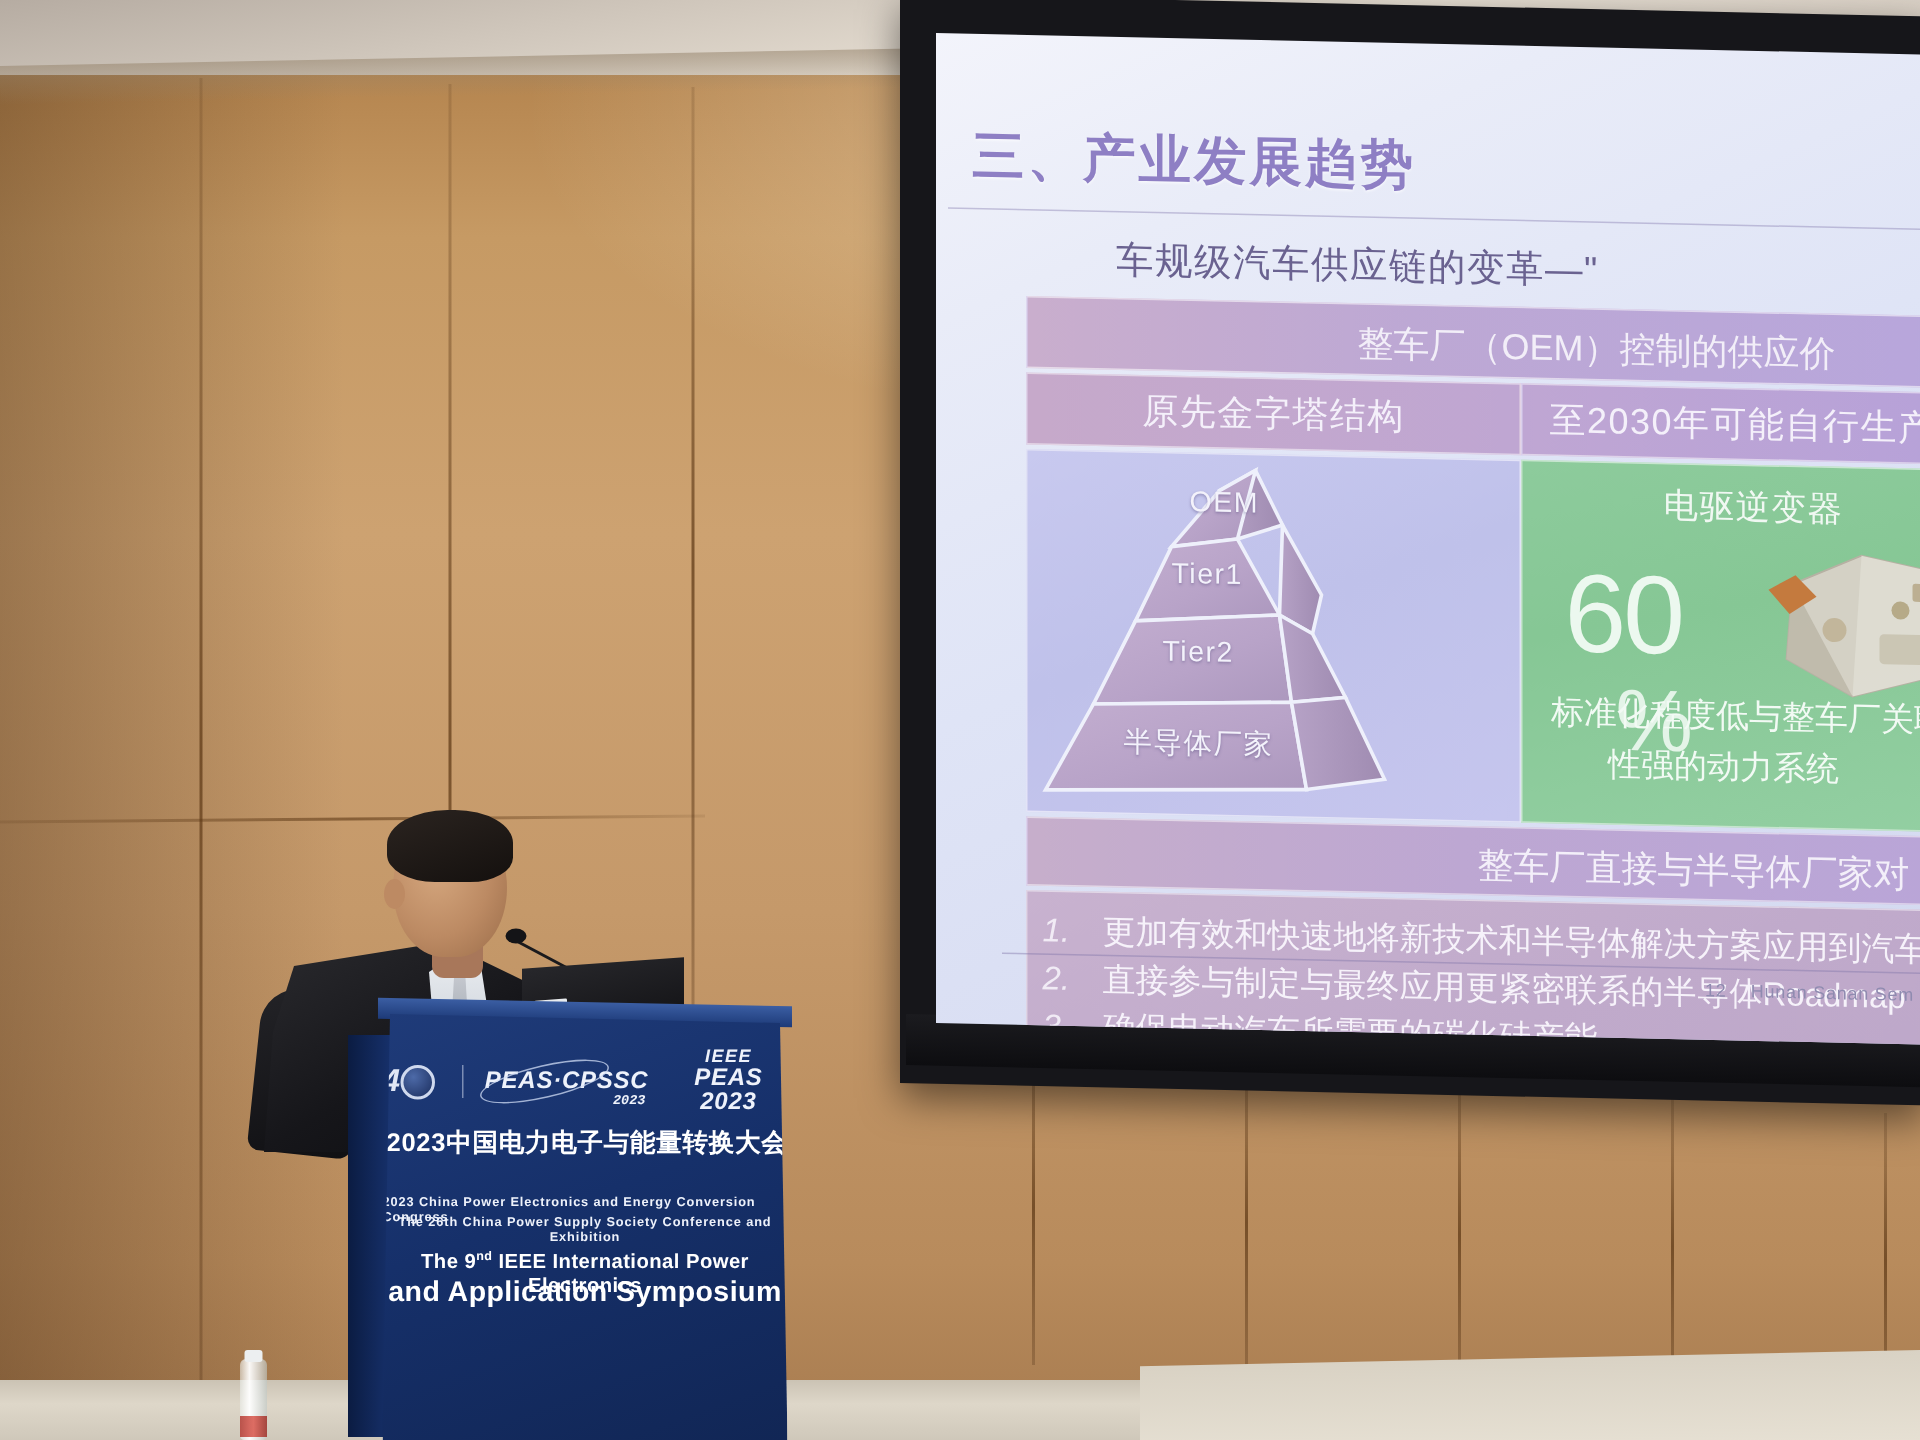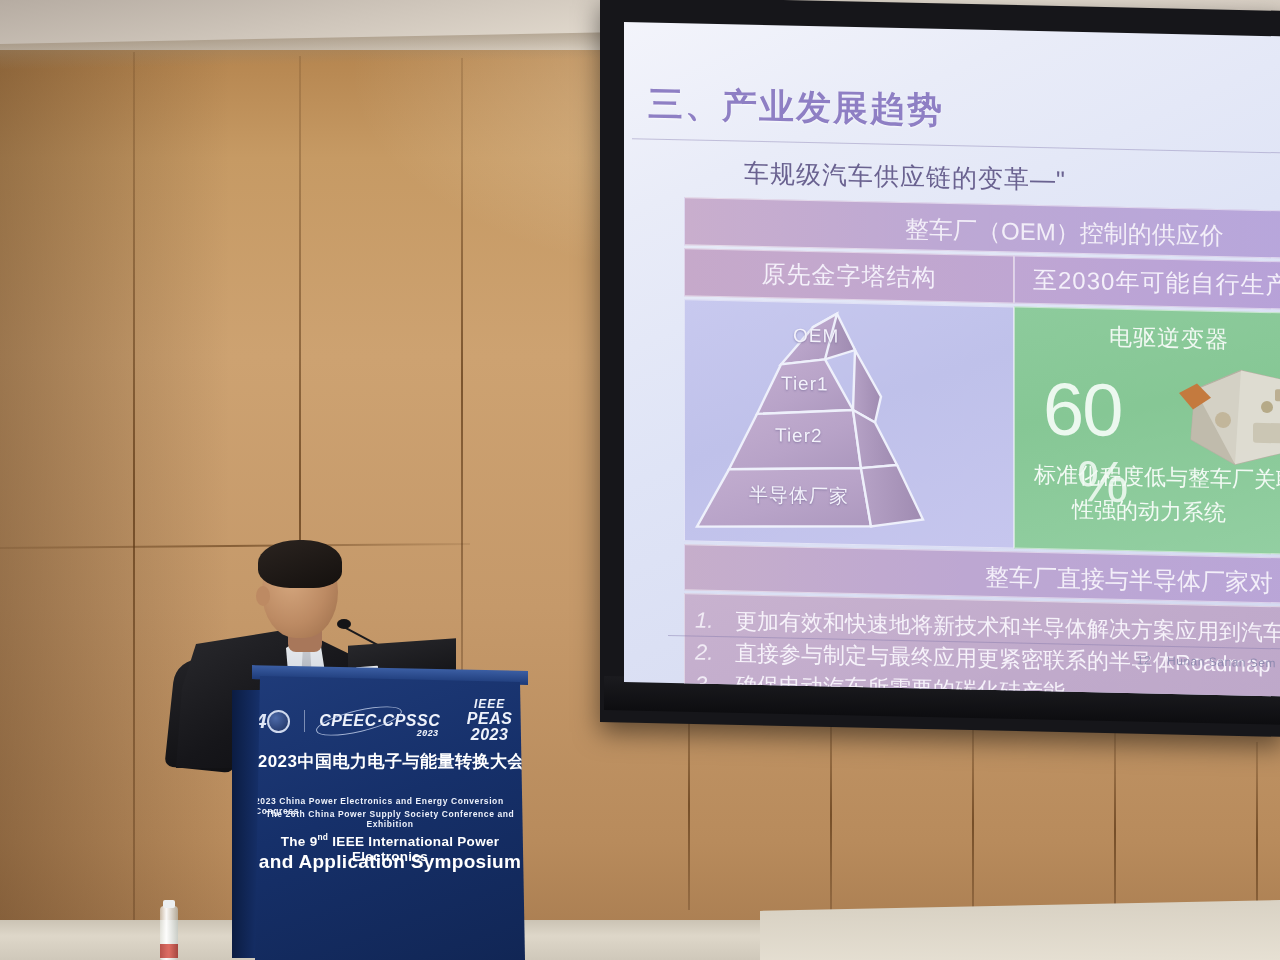--- a/index.html
+++ b/index.html
@@ -304,21 +304,21 @@
   <div class="podium-top"></div>
   <div class="podium">
 
     <div class="logos">
       <div class="logo40">
         4<span class="globe"></span>
       </div>
       <div class="logo-div"></div>
       <div class="logo-c">
         <span class="orb"></span>
-        <span>CPEEC·CPSSC</span>
+        <span>PEAS·CPSSC</span>
         <span class="yr">2023</span>
       </div>
       <div class="logo-p">
         <div class="ieee">IEEE</div>
         <div class="peas">PEAS 2023</div>
       </div>
     </div>
 
     <div class="p-cn1">2023中国电力电子与能量转换大会</div>
     <div class="p-en1">2023 China Power Electronics and Energy Conversion Congress</div>

